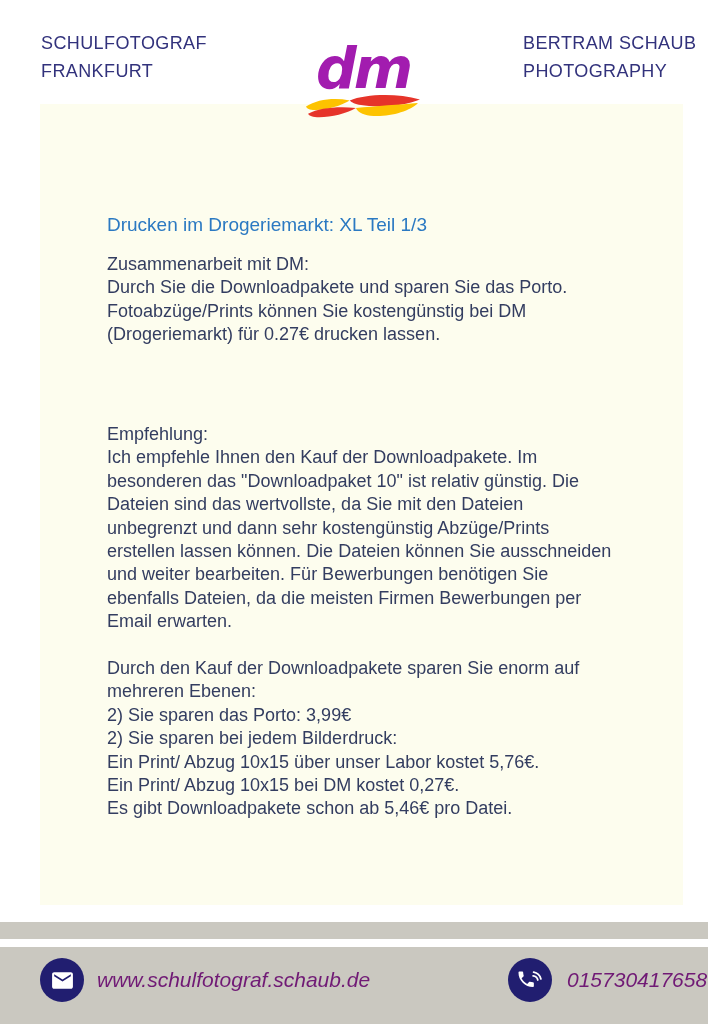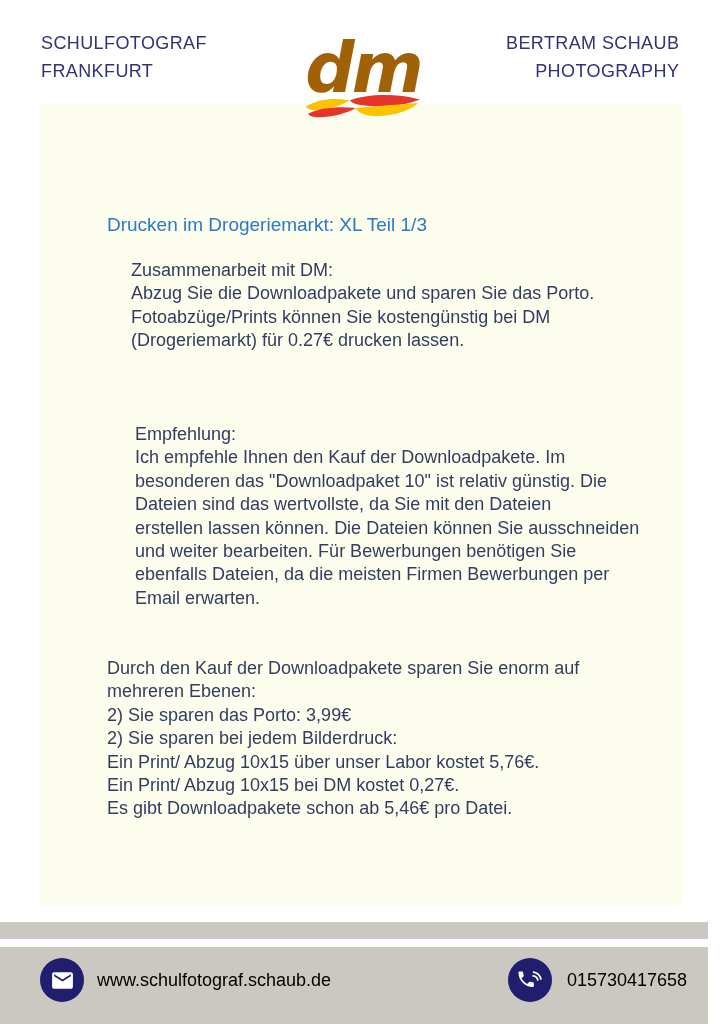--- a/index.html
+++ b/index.html
@@ -17,39 +17,39 @@
   .brand {
     position: absolute;
     top: 29px;
     color: #32327c;
     font-size: 18px;
     line-height: 28px;
     letter-spacing: 0.4px;
     font-family: "Liberation Sans", sans-serif;
   }
   .brand-left  { left: 41px; }
-  .brand-right { left: 506px; text-align: right; }
+  .brand-right { left: 523px; }
 
   
   .dm-logo {
     position: absolute;
     left: 302px;
     top: 40px;
     width: 122px;
     text-align: center;
     z-index: 3;
   }
   .dm-logo .dm-text {
     font-family: "DejaVu Sans", sans-serif;
     font-weight: 700;
     font-style: italic;
-    font-size: 69px;
+    font-size: 57px;
     line-height: 56px;
     letter-spacing: -3px;
-    color: #a16207;
+    color: #a21caf;
   }
   .dm-logo .dm-swoosh { display: block; margin: -4px auto 0 auto; }
 
   
   .card {
     position: absolute;
     left: 40px;
     top: 104px;
     width: 643px;
     height: 801px;
@@ -68,22 +68,22 @@
 
   .para {
     position: absolute;
     left: 107px;
     width: 545px;
     font-size: 18px;
     line-height: 23.4px;
     color: #333d60;
     z-index: 2;
   }
-  .para-1 { top: 259px; margin-left: 24px; }
-  .para-2 { top: 423px; margin-left: 28px; }
+  .para-1 { top: 253px; }
+  .para-2 { top: 423px; }
   .para-3 { top: 657px; }
 
   
   .divider-bar {
     position: absolute;
     left: 0; top: 922px;
     width: 724px; height: 17px;
     background: #cac8c0;
   }
   .footer {
@@ -105,23 +105,24 @@
   .icon-circle {
     width: 44px; height: 44px;
     border-radius: 50%;
     background: #211e70;
     display: flex;
     align-items: center;
     justify-content: center;
     flex: 0 0 auto;
   }
   .contact-label {
-    color: #000000;
-    font-size: 18px;
+    color: #701a75;
+    font-size: 21px;
     white-space: nowrap;
+    font-style: italic;
   }
 </style>
 </head>
 <body>
 
 <div class="page">
 
   <div class="brand brand-left">
     <div>SCHULFOTOGRAF</div>
     <div>FRANKFURT</div>
@@ -141,30 +142,31 @@
     <div>BERTRAM SCHAUB</div>
     <div>PHOTOGRAPHY</div>
   </div>
 
   <div class="card"></div>
 
   <div class="heading">Drucken im Drogeriemarkt: XL Teil 1/3</div>
 
   <div class="para para-1">
     <div>Zusammenarbeit mit DM:</div>
-    <div>Abzug Sie die Downloadpakete und sparen Sie das Porto.</div>
+    <div>Durch Sie die Downloadpakete und sparen Sie das Porto.</div>
     <div>Fotoabzüge/Prints können Sie kostengünstig bei DM</div>
     <div>(Drogeriemarkt) für 0.27€ drucken lassen.</div>
   </div>
 
   <div class="para para-2">
     <div>Empfehlung:</div>
     <div>Ich empfehle Ihnen den Kauf der Downloadpakete. Im</div>
     <div>besonderen das "Downloadpaket 10"  ist relativ günstig. Die</div>
     <div>Dateien sind das wertvollste, da Sie mit den Dateien</div>
+    <div>unbegrenzt und dann sehr kostengünstig Abzüge/Prints</div>
     <div>erstellen lassen können. Die Dateien können Sie ausschneiden</div>
     <div>und weiter bearbeiten. Für Bewerbungen benötigen Sie</div>
     <div>ebenfalls Dateien, da die meisten Firmen Bewerbungen per</div>
     <div>Email erwarten.</div>
   </div>
 
   <div class="para para-3">
     <div>Durch den Kauf der Downloadpakete sparen Sie enorm auf</div>
     <div>mehreren Ebenen:</div>
     <div>2) Sie sparen das Porto: 3,99€</div>

